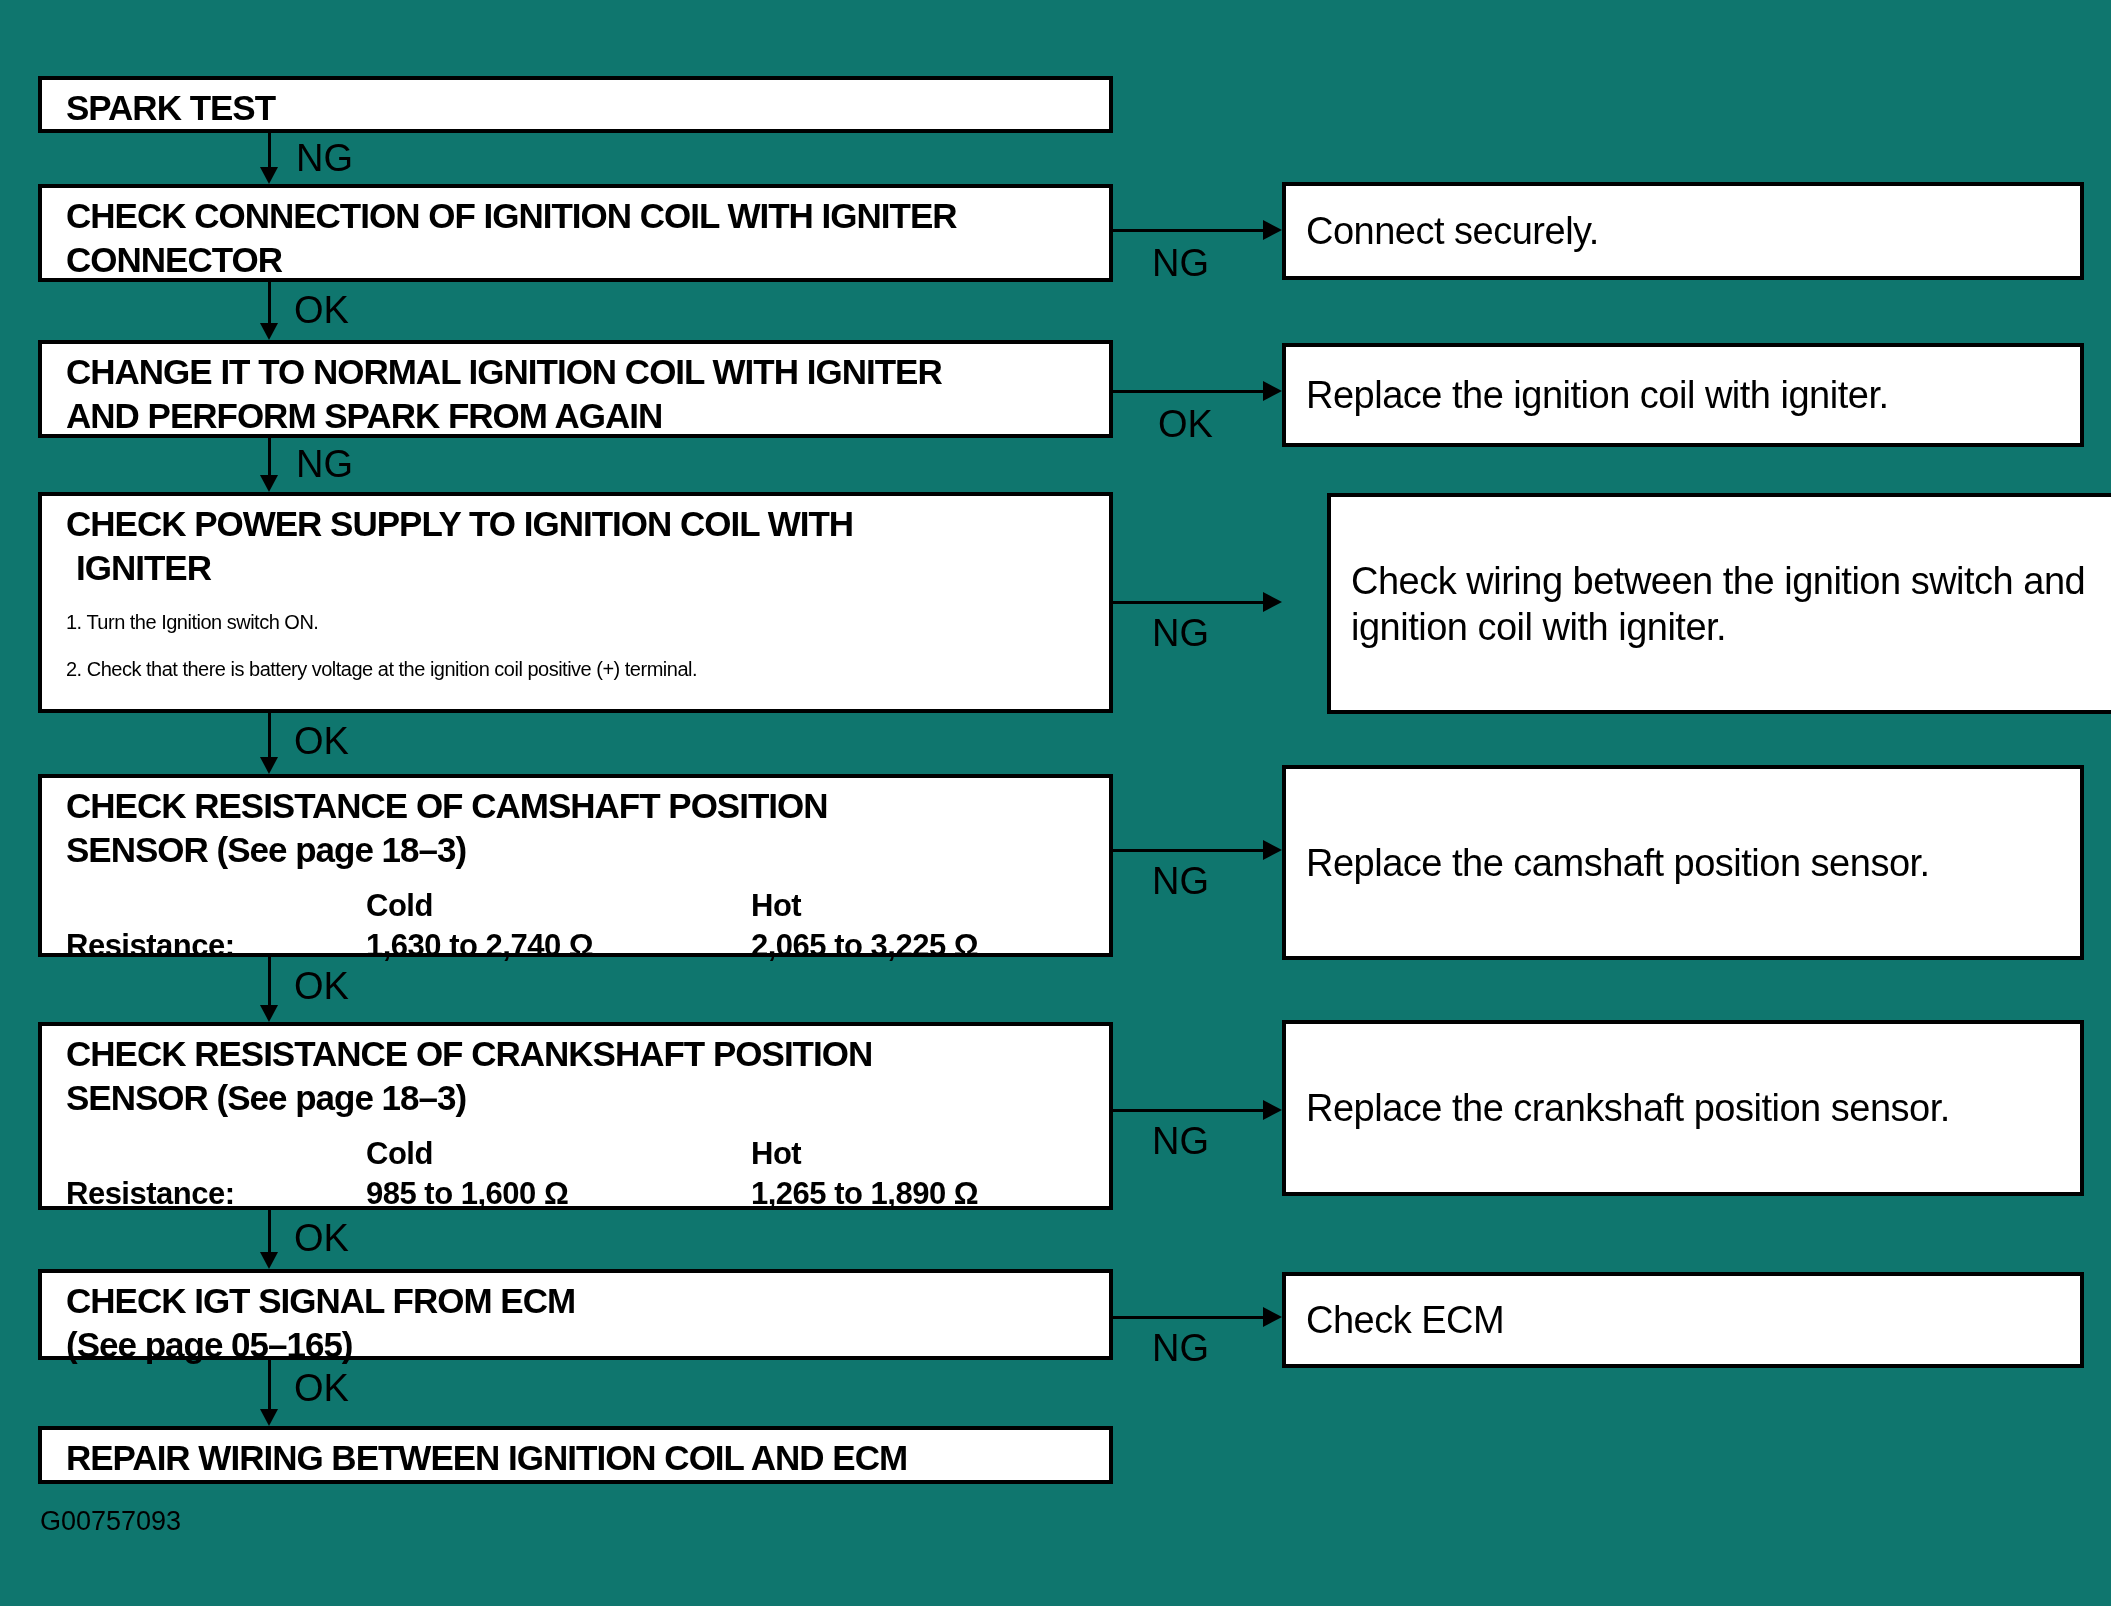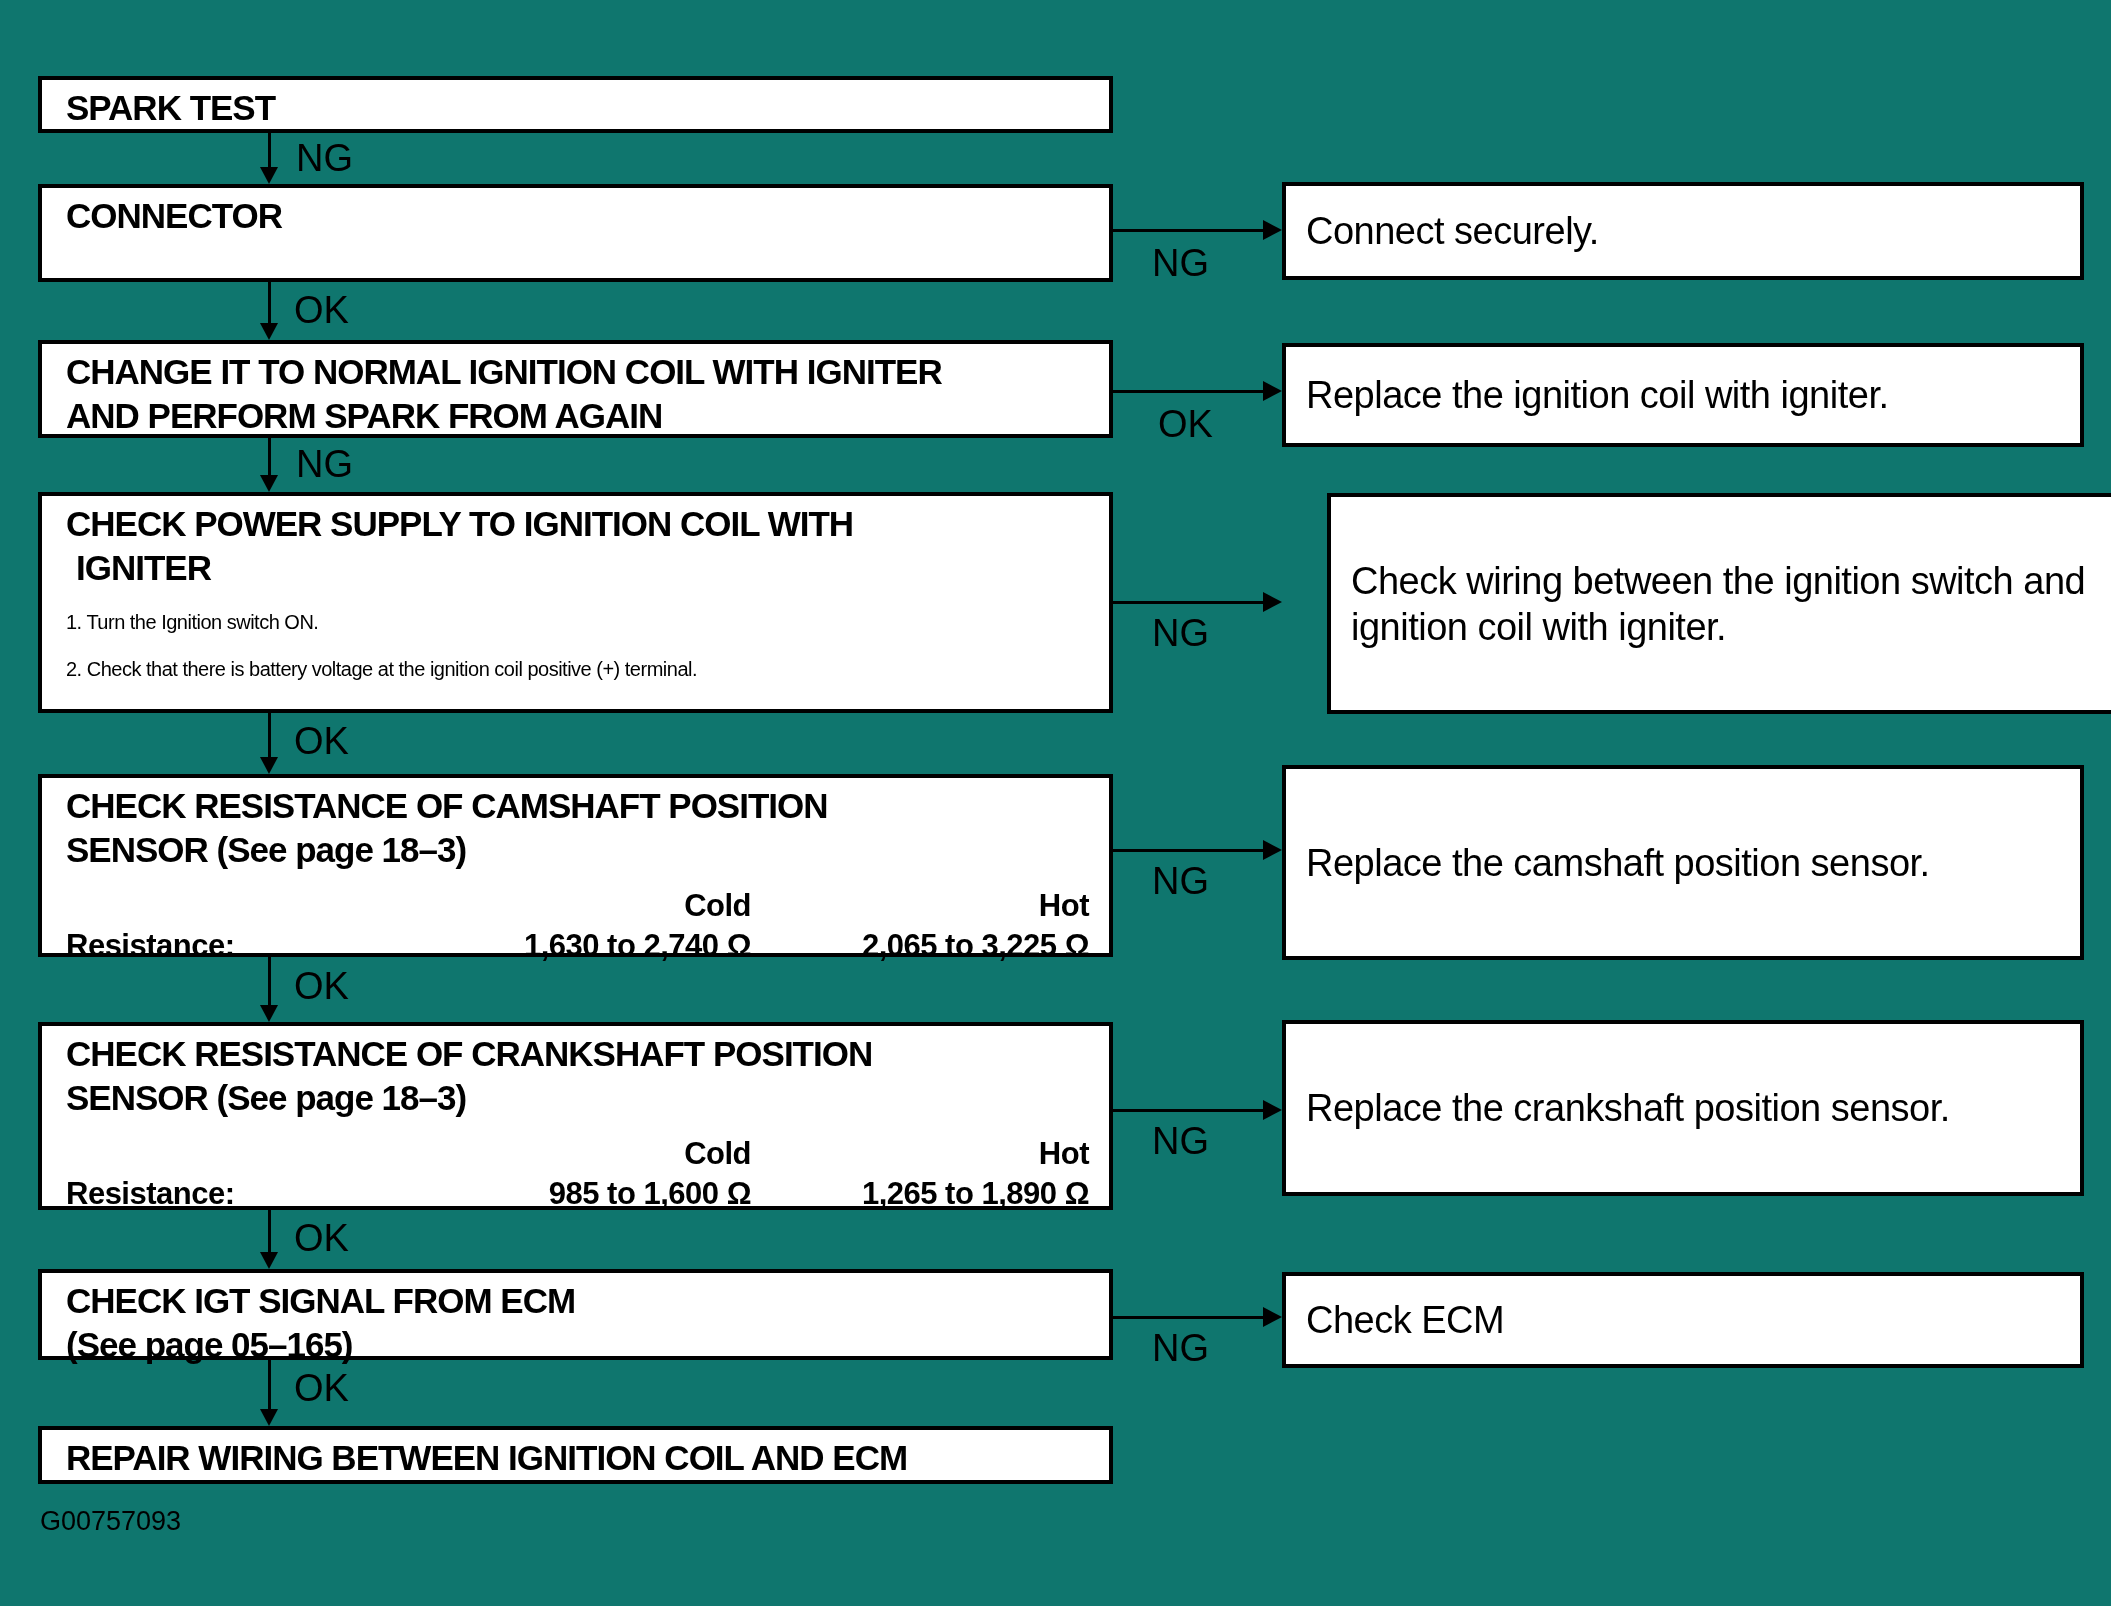--- a/index.html
+++ b/index.html
@@ -48,21 +48,21 @@
   .rtable-row{
     display:grid;
     grid-template-columns:300px 385px 1fr;
     align-items:baseline;
   }
   .rtable-cell{
     font-weight:bold;
     font-size:31px;
     line-height:40px;
     letter-spacing:-0.5px;
-    text-align:right;
+    text-align:left;
     white-space:nowrap;
   }
   .rtable-cell.lab{text-align:left;}
   
   .vline{position:absolute;width:3px;background:#000;}
   .vhead{
     position:absolute;width:0;height:0;
     border-left:9px solid transparent;
     border-right:9px solid transparent;
     border-top:17px solid #000;
@@ -90,20 +90,21 @@
 </head>
 <body>
 
 <div class="page">
 
   <div class="fbox lbox" style="top:76px;height:57px;">
     <div class="title-line">SPARK TEST</div>
   </div>
 
   <div class="fbox lbox" style="top:184px;height:98px;">
+    <div class="title-line">CHECK CONNECTION OF IGNITION COIL WITH IGNITER</div>
     <div class="title-line">CONNECTOR</div>
   </div>
 
   <div class="fbox lbox" style="top:340px;height:98px;">
     <div class="title-line">CHANGE IT TO NORMAL IGNITION COIL WITH IGNITER</div>
     <div class="title-line">AND PERFORM SPARK FROM AGAIN</div>
   </div>
 
   <div class="fbox lbox" style="top:492px;height:221px;">
     <div class="title-line">CHECK POWER SUPPLY TO IGNITION COIL WITH</div>

